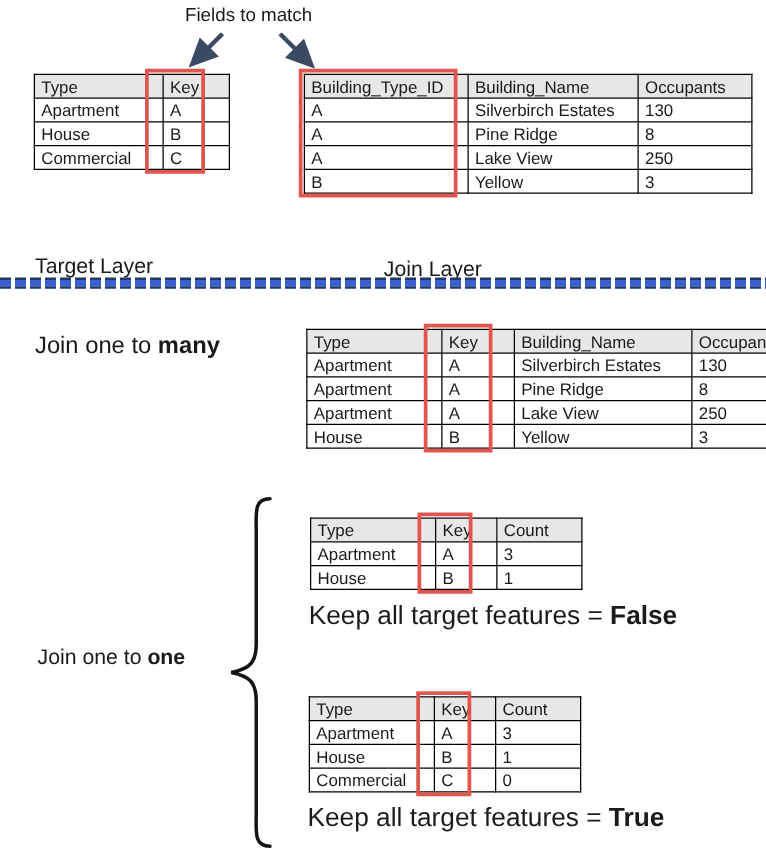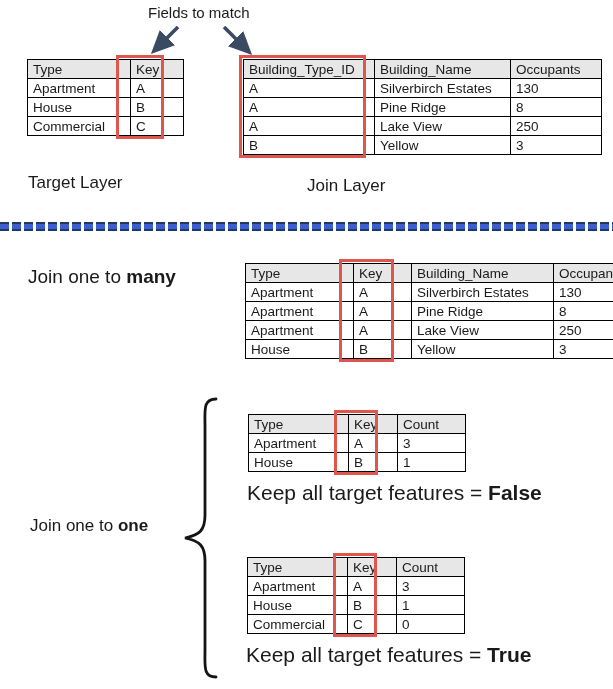--- a/index.html
+++ b/index.html
@@ -2,21 +2,21 @@
 <html><head>
 <meta charset="utf-8">
 <style>
   html,body{margin:0;padding:0;background:#fff;}
   .canvas{
     position:relative;width:613px;height:689px;background:#fff;overflow:hidden;
     font-family:"Liberation Sans",sans-serif;color:#1a1a1a;
   }
   .lbl{position:absolute;white-space:nowrap;color:#1a1a1a;}
   .fields-label{left:148px;top:4px;font-size:15px;}
-  .layer-label{font-size:17px;}
+  .layer-label{font-size:17px;margin-top:30px;}
   .tl-label{left:28px;top:173px;}
   .jl-label{left:307px;top:176px;}
   .many-label{left:28px;top:266px;font-size:19px;}
   .oto-label{left:30px;top:516px;font-size:17px;text-align:right;}
   .caption{font-size:21px;}
   .cap-false{left:247px;top:481px;}
   .cap-true{left:246px;top:643px;}
 
   
   .tbl-wrap{position:absolute;}

